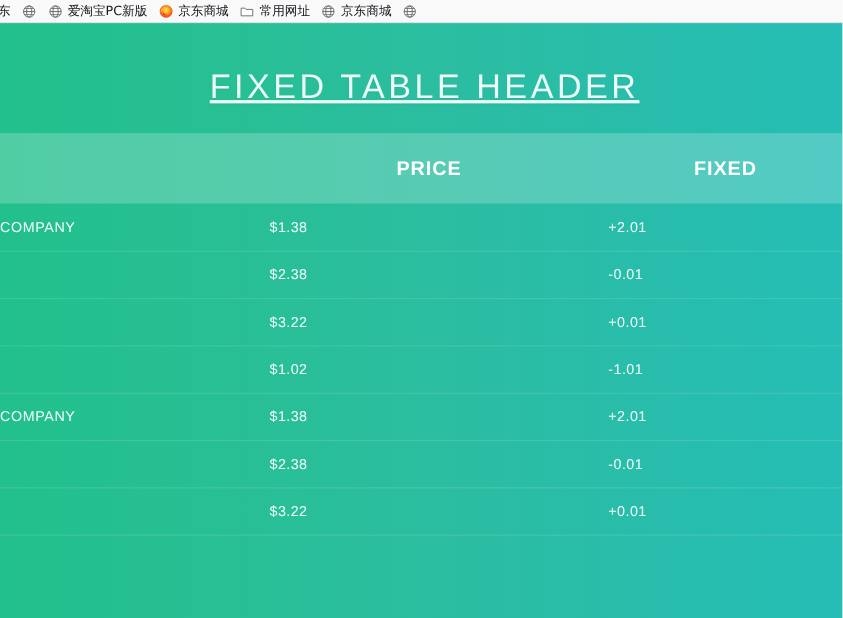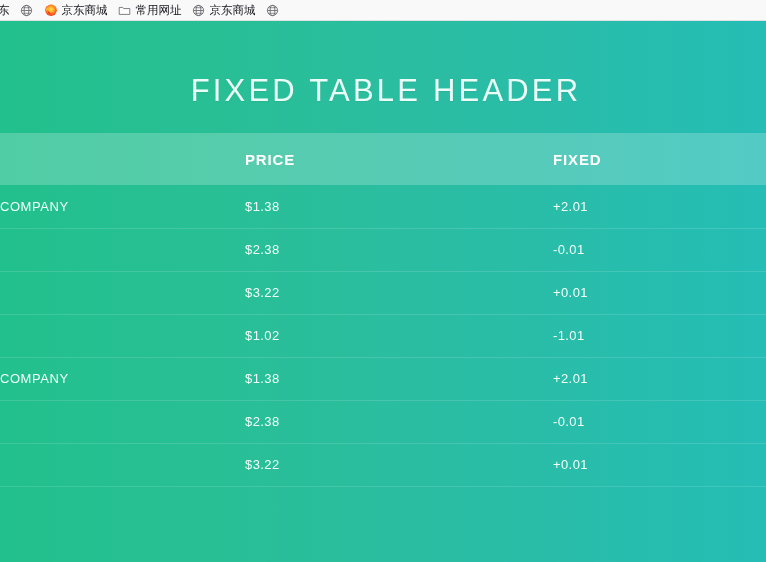--- a/index.html
+++ b/index.html
@@ -64,25 +64,26 @@
     overflow: hidden;
   }
 
   .page-title {
     text-align: center;
     color: #eafdf6;
     font-family: "Liberation Sans", sans-serif;
     font-weight: 300;
     font-size: 31px;
     letter-spacing: 3.2px;
-    margin: 16px;
+    margin: 4px;
     padding-top: 38px;
     padding-left: 6px;
     line-height: 1;
     text-shadow: 0 1px 1px rgba(0,0,0,0.05);
+    text-decoration: underline;
   }
 
   
   .table-wrap {
     margin-top: 27px;
     width: 100%;
   }
   table.stock-table {
     width: 766px;
     border-collapse: collapse;
@@ -90,26 +91,26 @@
     margin-left: -18px;   
   }
   table.stock-table col.c-company { width: 245px; }
   table.stock-table col.c-price   { width: 308px; }
   table.stock-table col.c-change  { width: 231px; }
 
   thead tr {
     background: linear-gradient(to right, rgba(255,255,255,0.21) 0%, rgba(255,255,255,0.21) 100%);
   }
   thead th {
-    height: 52px;
+    height: 64px;
     color: #ffffff;
     font-weight: 700;
-    font-size: 15px;
+    font-size: 18px;
     letter-spacing: 0.85px;
-    text-align: left;
+    text-align: center;
     padding: 0 0 0 18px;
     box-sizing: border-box;
     vertical-align: middle;
   }
   thead th.th-company { padding-left: 18px; }
 
   tbody td {
     height: 43px;
     color: #f2fffa;
     font-size: 13px;
@@ -133,20 +134,32 @@
     <div class="bm-item">
       <span class="bm-icon">
         <svg width="13" height="13" viewBox="0 0 16 16">
           <circle cx="8" cy="8" r="6.3" fill="none" stroke="#6b6b70" stroke-width="1.1"></circle>
           <ellipse cx="8" cy="8" rx="2.9" ry="6.3" fill="none" stroke="#6b6b70" stroke-width="1.1"></ellipse>
           <line x1="1.7" y1="8" x2="14.3" y2="8" stroke="#6b6b70" stroke-width="1.1"></line>
           <line x1="2.7" y1="4.6" x2="13.3" y2="4.6" stroke="#6b6b70" stroke-width="0.9"></line>
           <line x1="2.7" y1="11.4" x2="13.3" y2="11.4" stroke="#6b6b70" stroke-width="0.9"></line>
         </svg>
       </span>
+    </div>
+    <div class="bm-item">
+      <span class="bm-icon">
+        <svg width="13" height="13" viewBox="0 0 16 16">
+          <circle cx="8" cy="8" r="6.3" fill="none" stroke="#6b6b70" stroke-width="1.1"></circle>
+          <ellipse cx="8" cy="8" rx="2.9" ry="6.3" fill="none" stroke="#6b6b70" stroke-width="1.1"></ellipse>
+          <line x1="1.7" y1="8" x2="14.3" y2="8" stroke="#6b6b70" stroke-width="1.1"></line>
+          <line x1="2.7" y1="4.6" x2="13.3" y2="4.6" stroke="#6b6b70" stroke-width="0.9"></line>
+          <line x1="2.7" y1="11.4" x2="13.3" y2="11.4" stroke="#6b6b70" stroke-width="0.9"></line>
+        </svg>
+      </span>
+      <span class="bm-label">爱淘宝PC新版</span>
     </div>
     <div class="bm-item">
       <span class="bm-icon">
         <svg width="14" height="14" viewBox="0 0 16 16">
           <defs>
             <radialGradient id="ff1" cx="50%" cy="42%" r="62%">
               <stop offset="0%" stop-color="#ffe04b"></stop>
               <stop offset="38%" stop-color="#ffaf2e"></stop>
               <stop offset="72%" stop-color="#ff5f1f"></stop>
               <stop offset="100%" stop-color="#e2301a"></stop>

